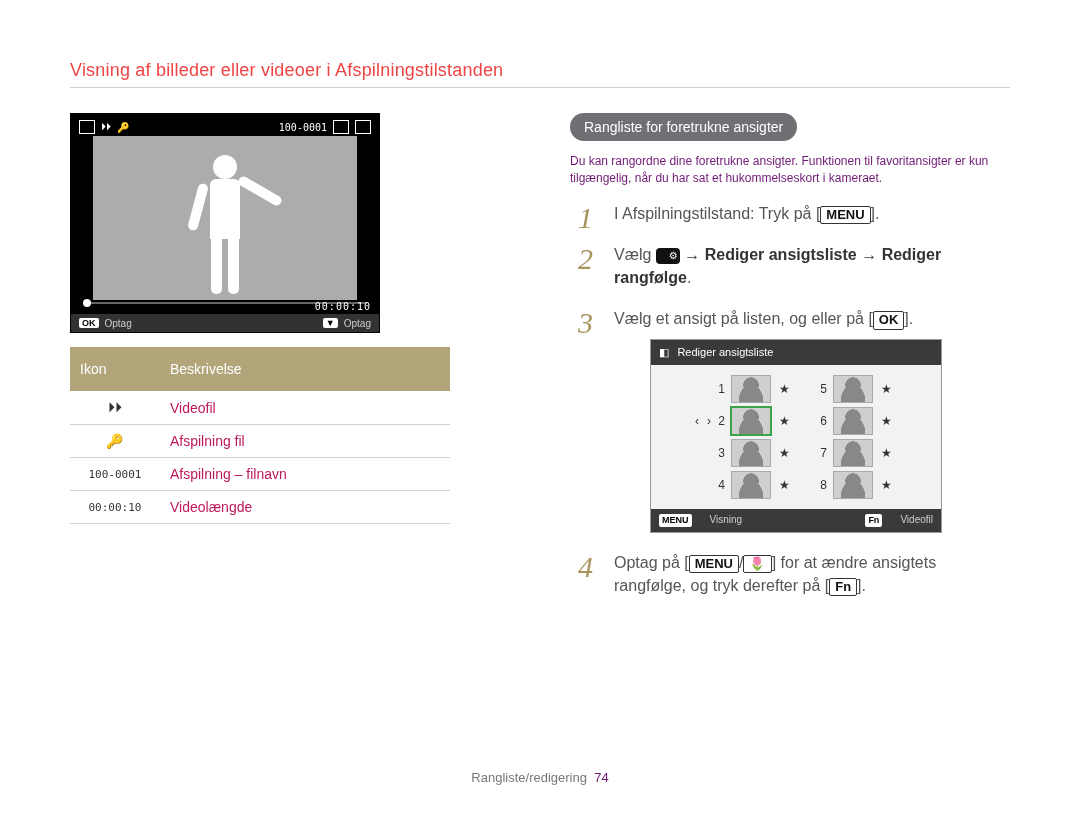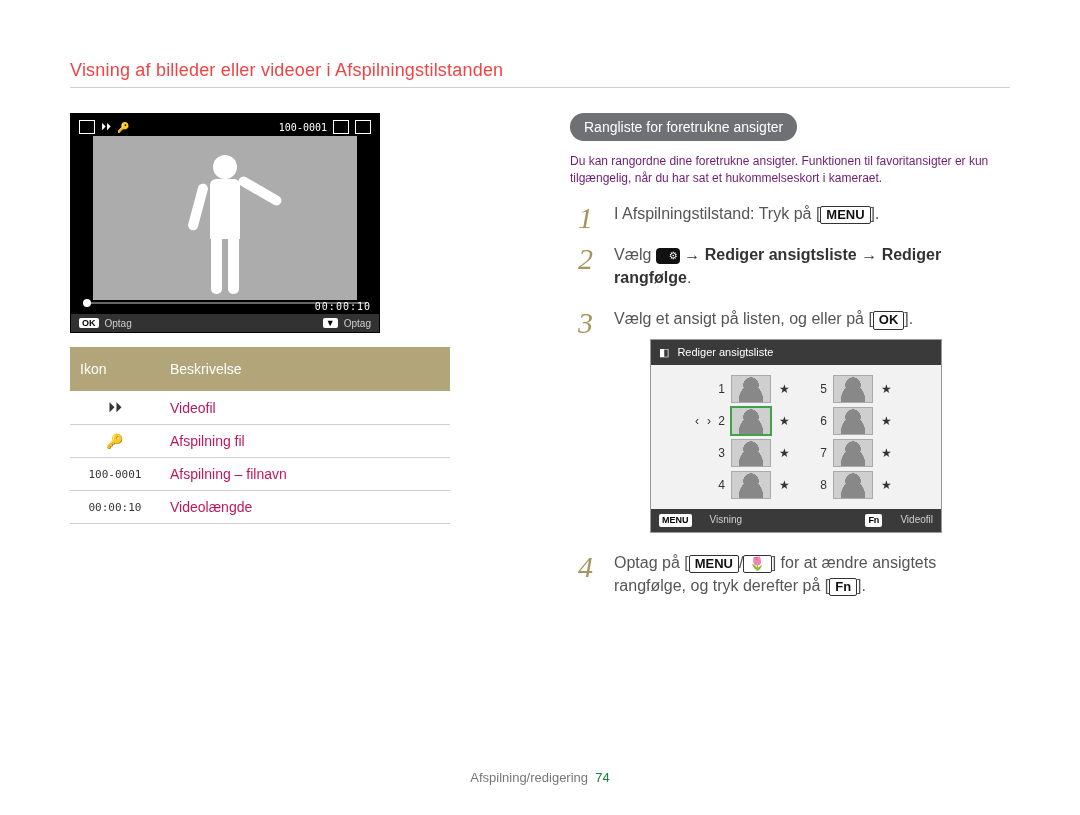--- a/index.html
+++ b/index.html
@@ -175,21 +175,21 @@
   .fg-star { color:#333; font-size:12px;}
   .face-panel .ftr {
     background:#3a3a3a;color:#cfcfcf;padding:4px 8px;display:flex;gap:18px;align-items:center;font-size:10px;
   }
 
   
   .footer {
     position:absolute; bottom:30px; left:0; right:0;
     text-align:center; font-size:13px; color:#777;
   }
-  .footer .pnum { color:#15803d; }
+  .footer .pnum { color:#701a75; }
 
   .arrow { color:#333; }
 </style>
 </head>
 <body>
 
 <div class="page-title">Visning af billeder eller videoer i Afspilningstilstanden</div>
 <hr class="title-rule">
 
 <div class="cols">
@@ -318,14 +318,14 @@
         </div>
       </li>
       <li>
         <span>Optag på [</span><span class="btn-label">MENU</span><span>/</span><span class="btn-label">🌷</span><span>] for at ændre ansigtets rangfølge, og tryk derefter på [</span><span class="btn-label">Fn</span><span>].</span>
       </li>
     </ol>
   </div>
 </div>
 
 <div class="footer">
-  <span>Afspilning/redigering</span>&nbsp;&nbsp;<span class="pnum">74</span>
+  <span>Rangliste/redigering</span>&nbsp;&nbsp;<span class="pnum">74</span>
 </div>
 
 </body></html>

